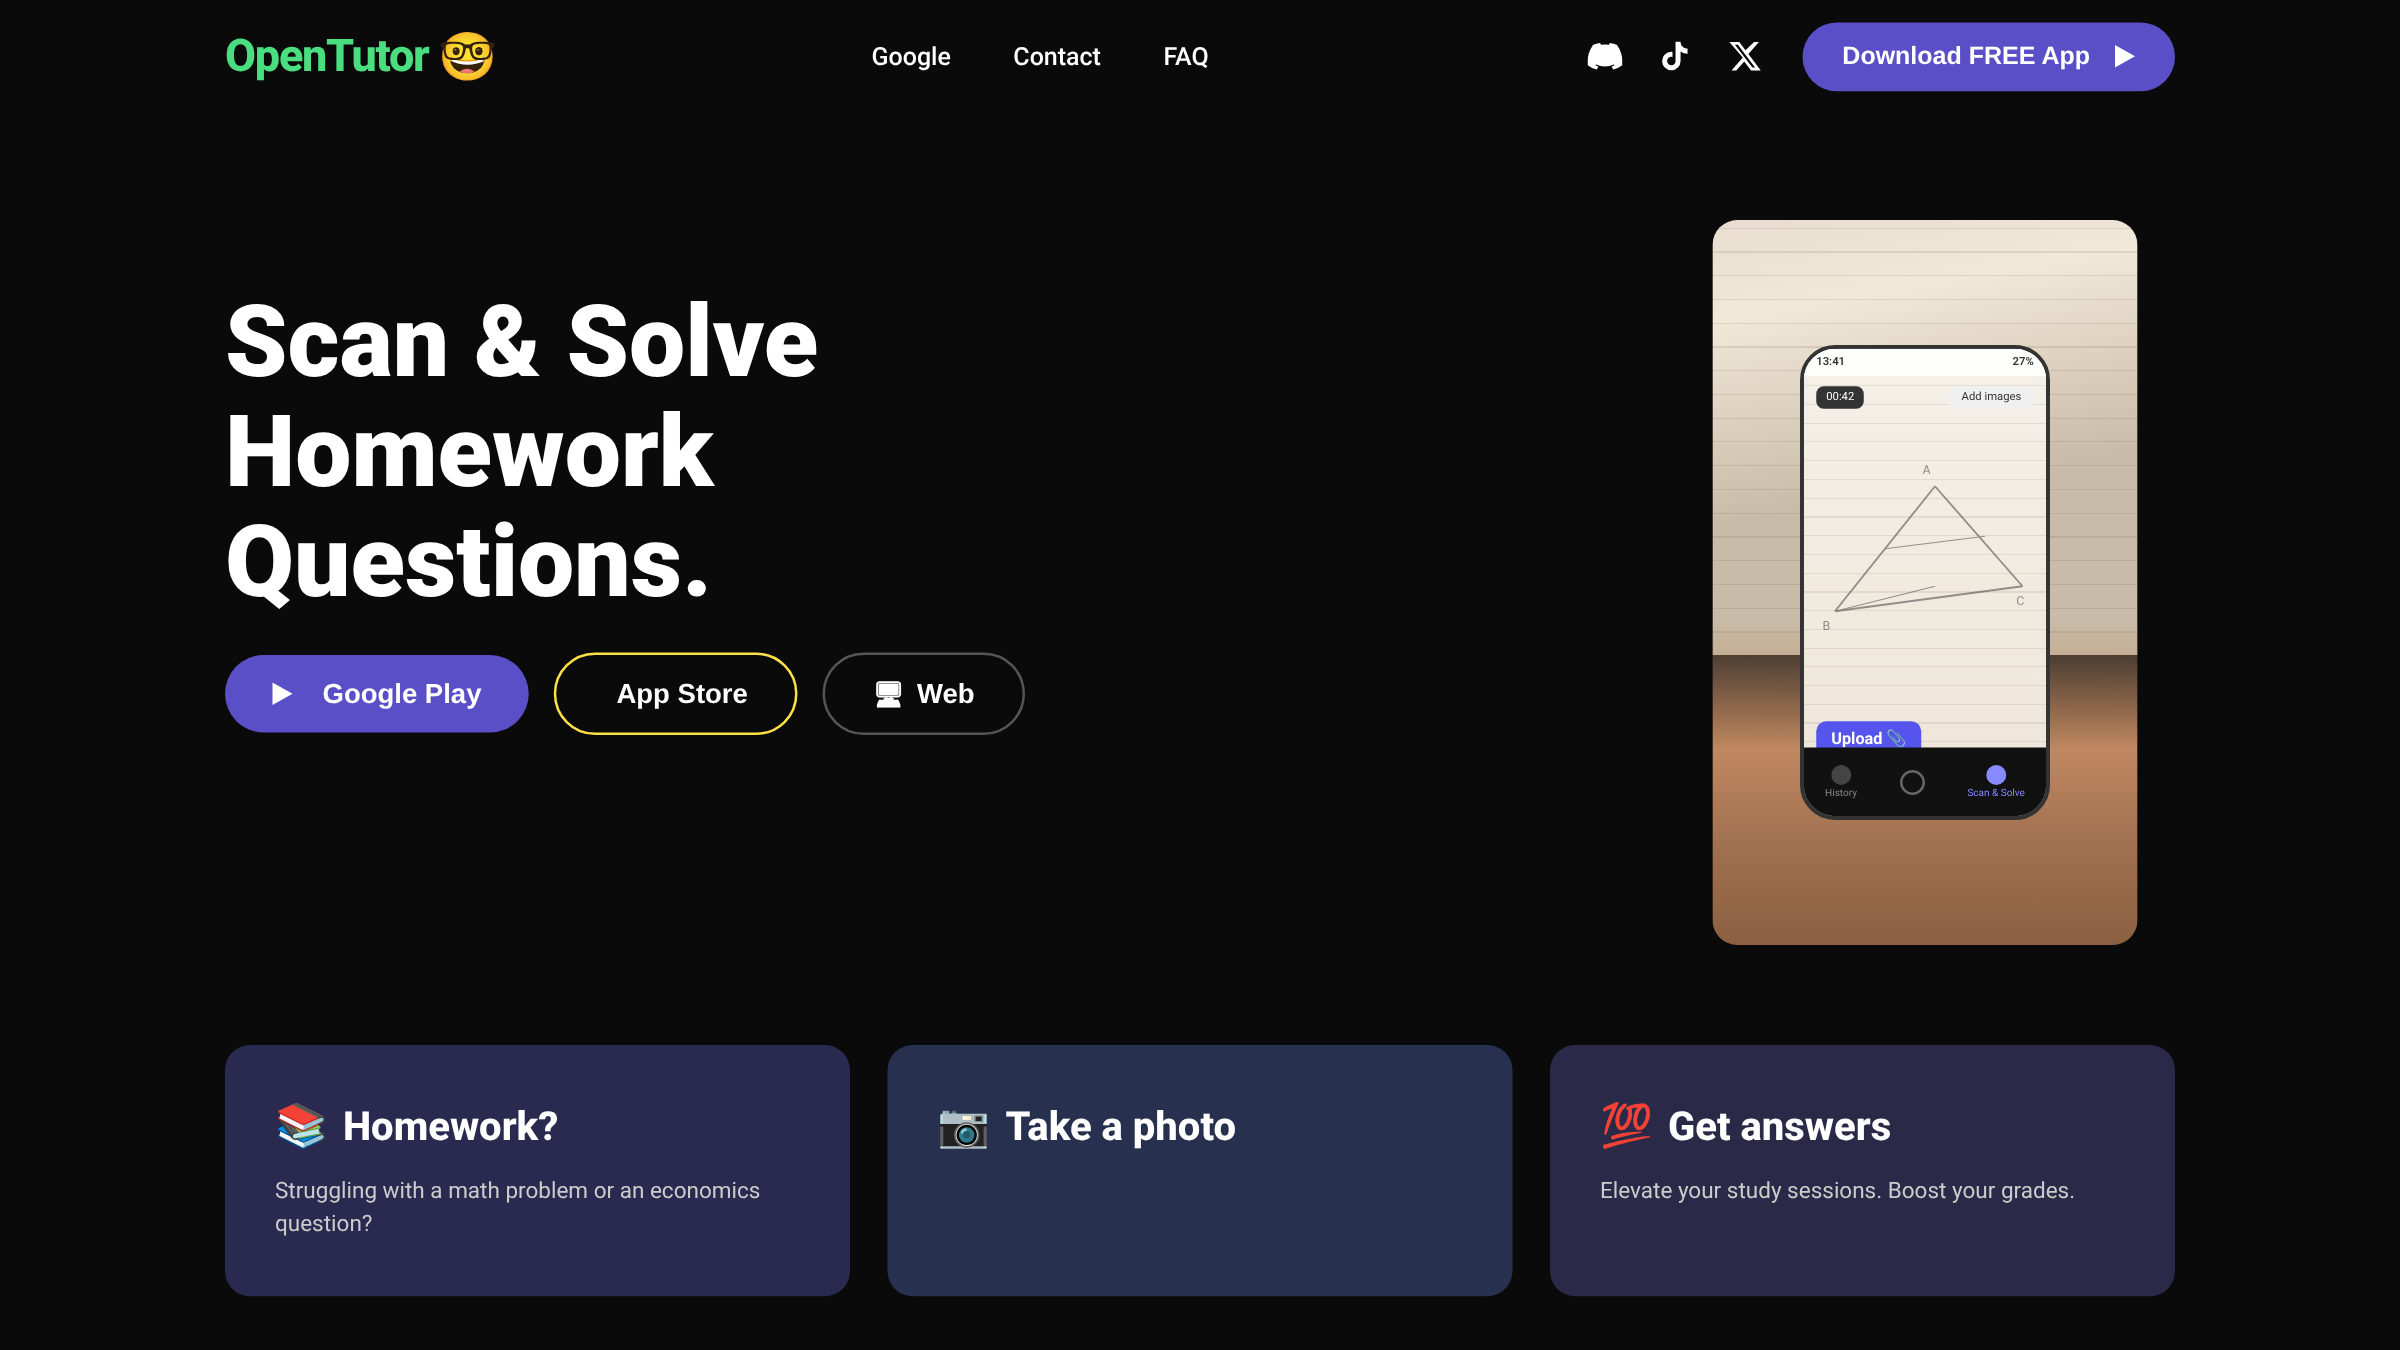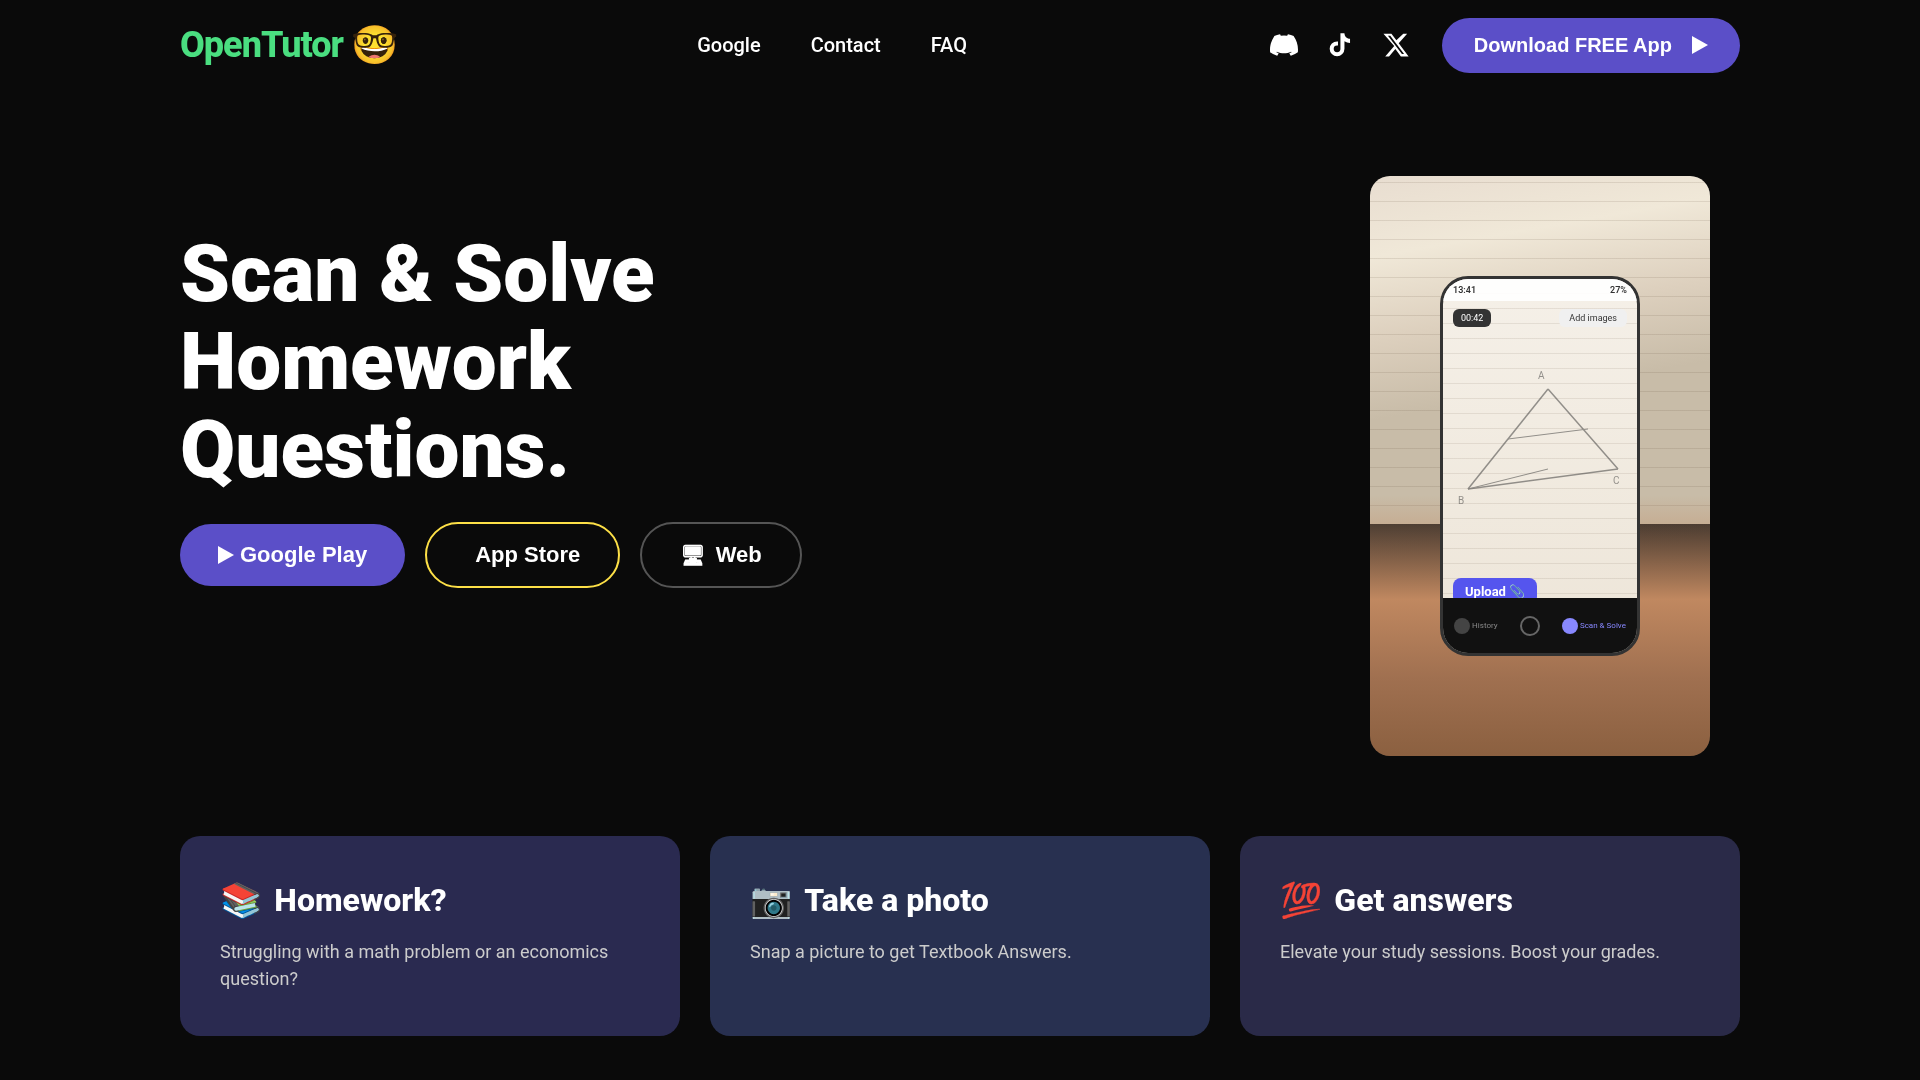--- a/index.html
+++ b/index.html
@@ -142,21 +142,21 @@
       background: #5b4fc8;
       color: #ffffff;
       border: none;
       border-radius: 50px;
       padding: 18px 38px;
       font-size: 22px;
       font-weight: 700;
       cursor: pointer;
       display: flex;
       align-items: center;
-      gap: 6px;
+      gap: 24px;
     }
 
     .btn-google-play .play-icon {
       width: 0;
       height: 0;
       border-top: 9px solid transparent;
       border-bottom: 9px solid transparent;
       border-left: 16px solid #ffffff;
     }
 
@@ -385,20 +385,21 @@
       background: #111;
       display: flex;
       justify-content: space-around;
       align-items: center;
     }
 
     .nav-tab {
       font-size: 8px;
       color: #888;
       display: flex;
+      flex-direction: column;
       align-items: center;
       gap: 2px;
       justify-content: space-between;
     }
 
     .nav-tab.active { color: #8888ff; }
 
     .nav-dot {
       width: 16px;
       height: 16px;
@@ -542,21 +543,20 @@
       <span>Homework?</span>
     </div>
     <p class="feature-desc">Struggling with a math problem or an economics question?</p>
   </div>
 
   <div class="feature-card" style="background: #283050;">
     <div class="feature-title">
       <span class="feature-emoji">📷</span>
       <span>Take a photo</span>
     </div>
-    <p class="feature-desc">Snap a picture to get Textbook Answers.</p>
   </div>
 
   <div class="feature-card" style="background: #2a2a48;">
     <div class="feature-title">
       <span class="feature-emoji">💯</span>
       <span>Get answers</span>
     </div>
     <p class="feature-desc">Elevate your study sessions. Boost your grades.</p>
   </div>
 </section>

